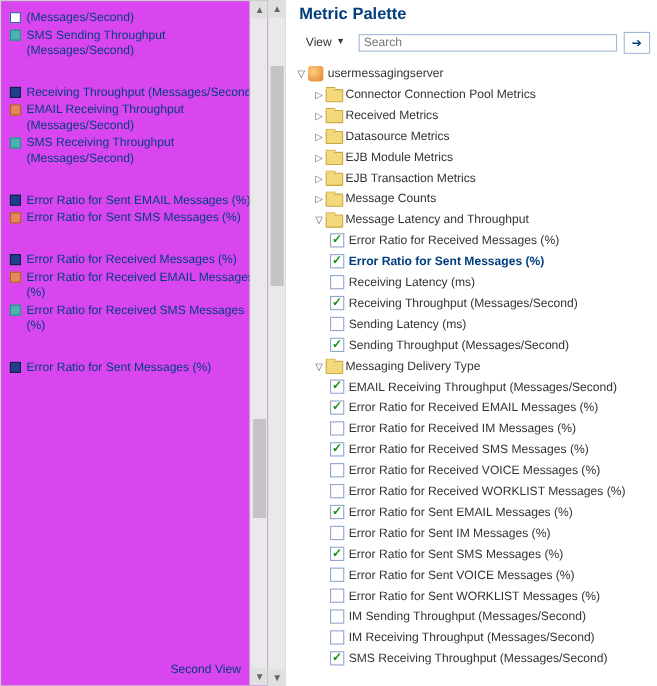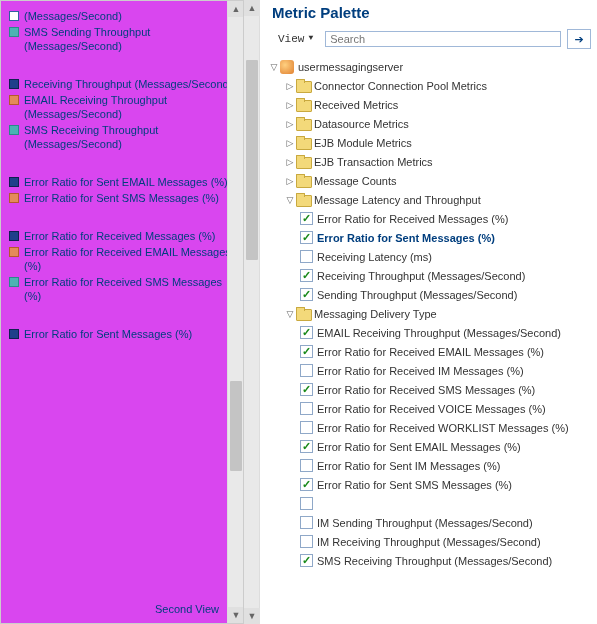--- a/index.html
+++ b/index.html
@@ -95,21 +95,20 @@
     display: flex;
     align-items: center;
     padding: 2px 6px 4px 6px;
   }
   .view-btn {
     display: flex; align-items: flex-start;
     color: #333;
     padding: 2px 6px;
     cursor: pointer;
     margin-right: 6px;
-    font-family: Liberation Mono, monospace;
   }
   .view-btn .caret { margin-left: 4px; font-size: 8px; }
   .search-input {
     flex: 1;
     border: 1px solid #a0b8d8;
     height: 16px;
     padding: 2px 4px;
     font-size: 11px;
     font-family: inherit;
   }
@@ -349,20 +348,26 @@
       </div>
       <div class="tree-row">
         <span class="tree-indent" style="width: 32px;"></span>
         <span></span>
         <span class="checkbox checked"></span>
         <span class="node-label">Receiving Throughput (Messages/Second)</span>
       </div>
       <div class="tree-row">
         <span class="tree-indent" style="width: 32px;"></span>
         <span></span>
+        <span class="checkbox"></span>
+        <span class="node-label">Sending Latency (ms)</span>
+      </div>
+      <div class="tree-row">
+        <span class="tree-indent" style="width: 32px;"></span>
+        <span></span>
         <span class="checkbox checked"></span>
         <span class="node-label">Sending Throughput (Messages/Second)</span>
       </div>
       <div class="tree-row">
         <span class="tree-indent" style="width: 16px;"></span>
         <span class="expander">▽</span>
         <span class="folder-icon"></span>
         <span class="node-label">Messaging Delivery Type</span>
       </div>
       <div class="tree-row">
@@ -416,20 +421,27 @@
       <div class="tree-row">
         <span class="tree-indent" style="width: 32px;"></span>
         <span></span>
         <span class="checkbox checked"></span>
         <span class="node-label">Error Ratio for Sent SMS Messages (%)</span>
       </div>
       <div class="tree-row">
         <span class="tree-indent" style="width: 32px;"></span>
         <span></span>
         <span class="checkbox"></span>
+        <span class="node-label">Error Ratio for Sent VOICE Messages (%)</span>
+      </div>
+      <div class="tree-row">
+        <span class="tree-indent" style="width: 32px;"></span>
+        <span></span>
+        <span class="checkbox"></span>
+        <span class="node-label">Error Ratio for Sent WORKLIST Messages (%)</span>
       </div>
       <div class="tree-row">
         <span class="tree-indent" style="width: 32px;"></span>
         <span></span>
         <span class="checkbox"></span>
         <span class="node-label">IM Sending Throughput (Messages/Second)</span>
       </div>
       <div class="tree-row">
         <span class="tree-indent" style="width: 32px;"></span>
         <span></span>

